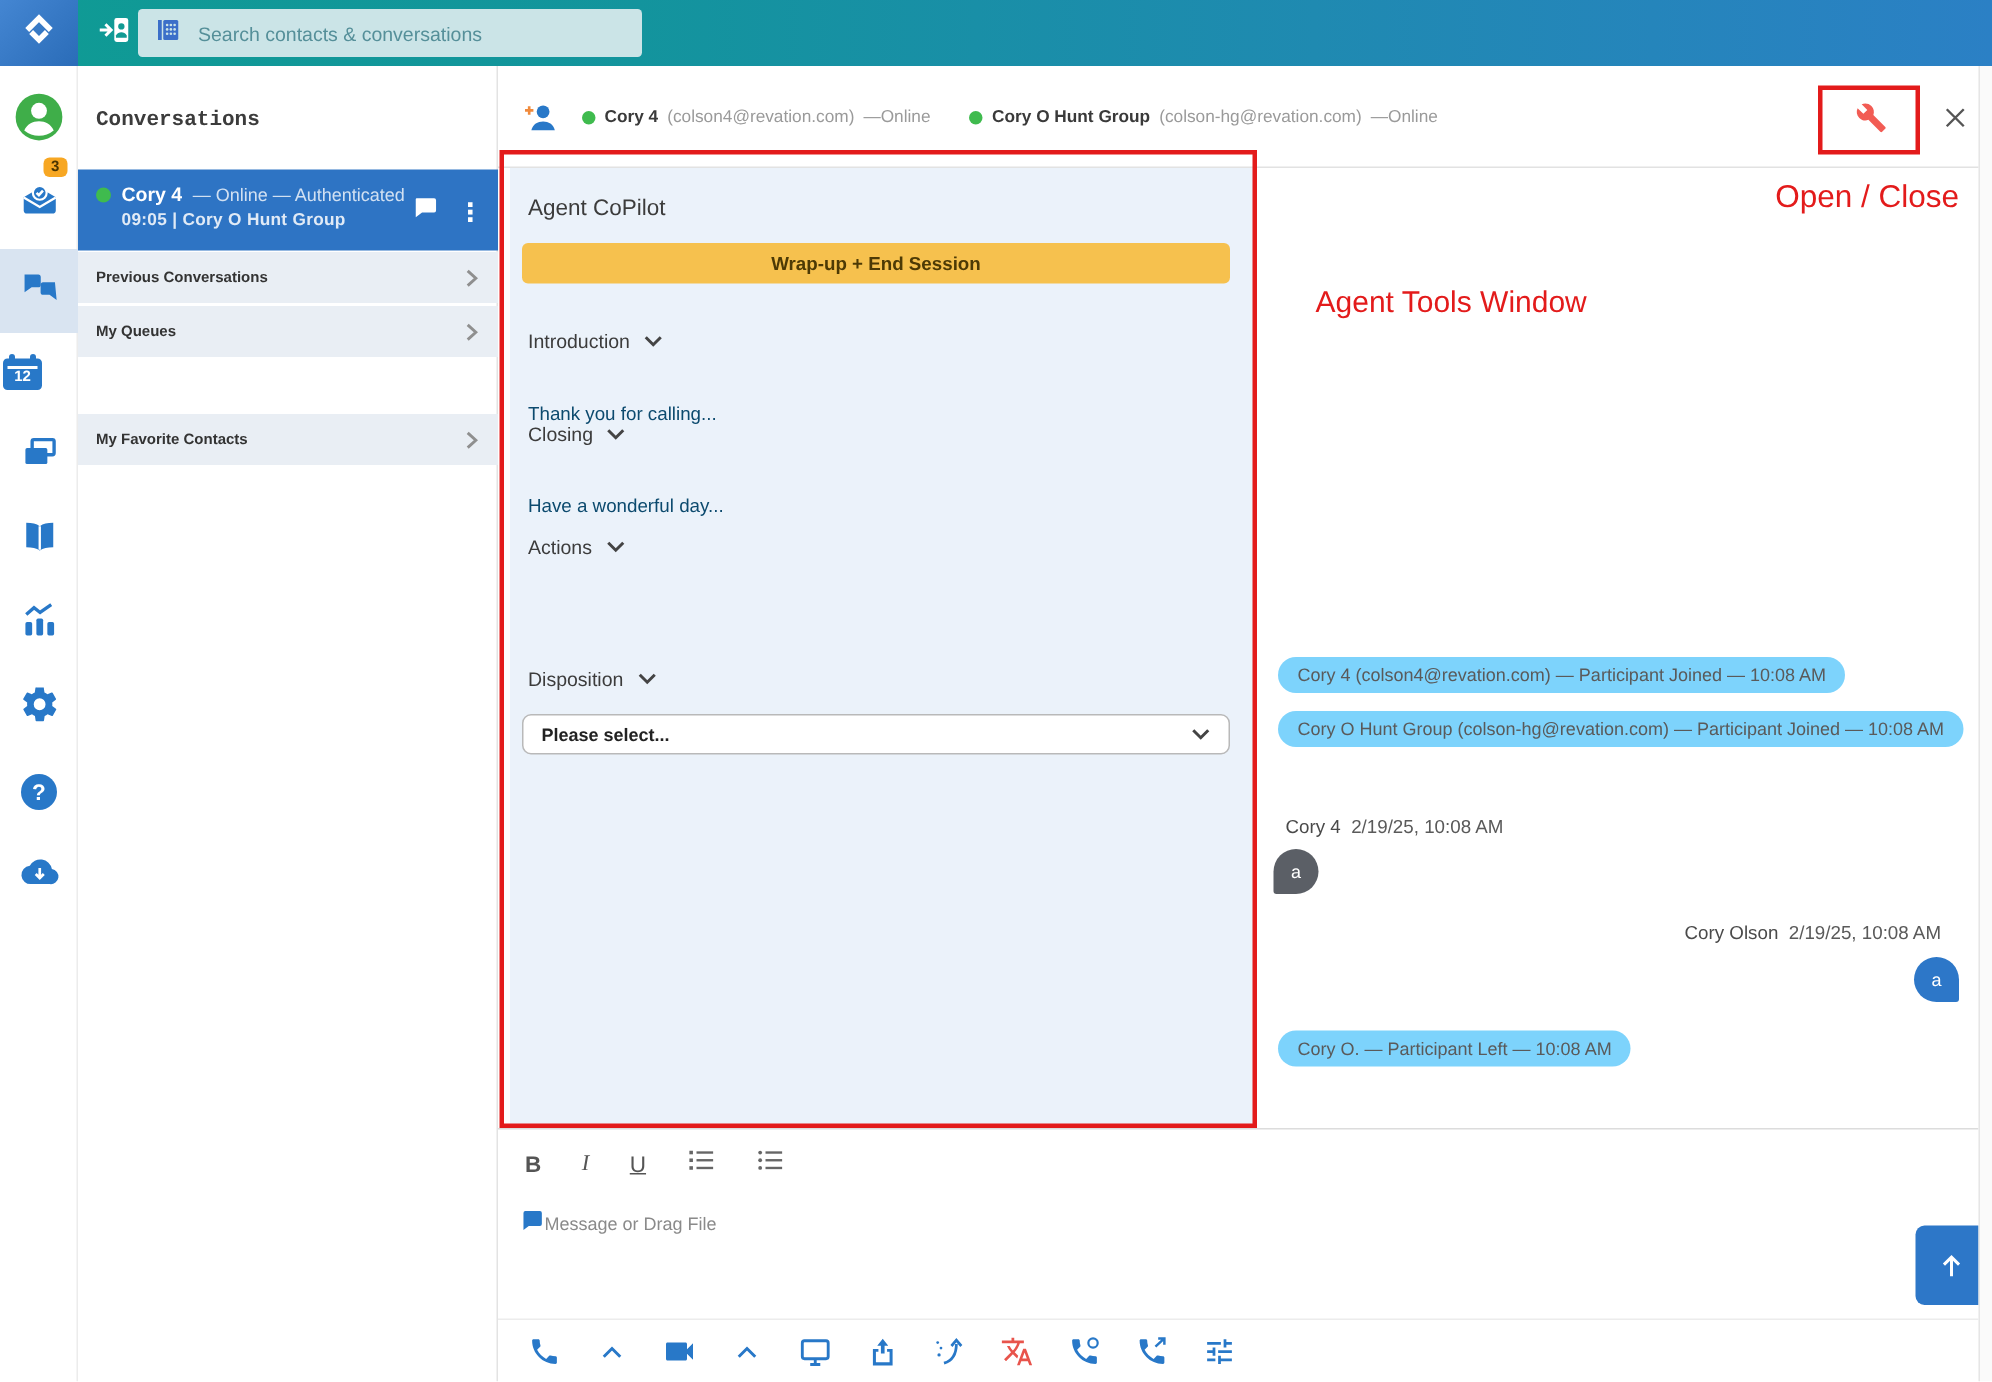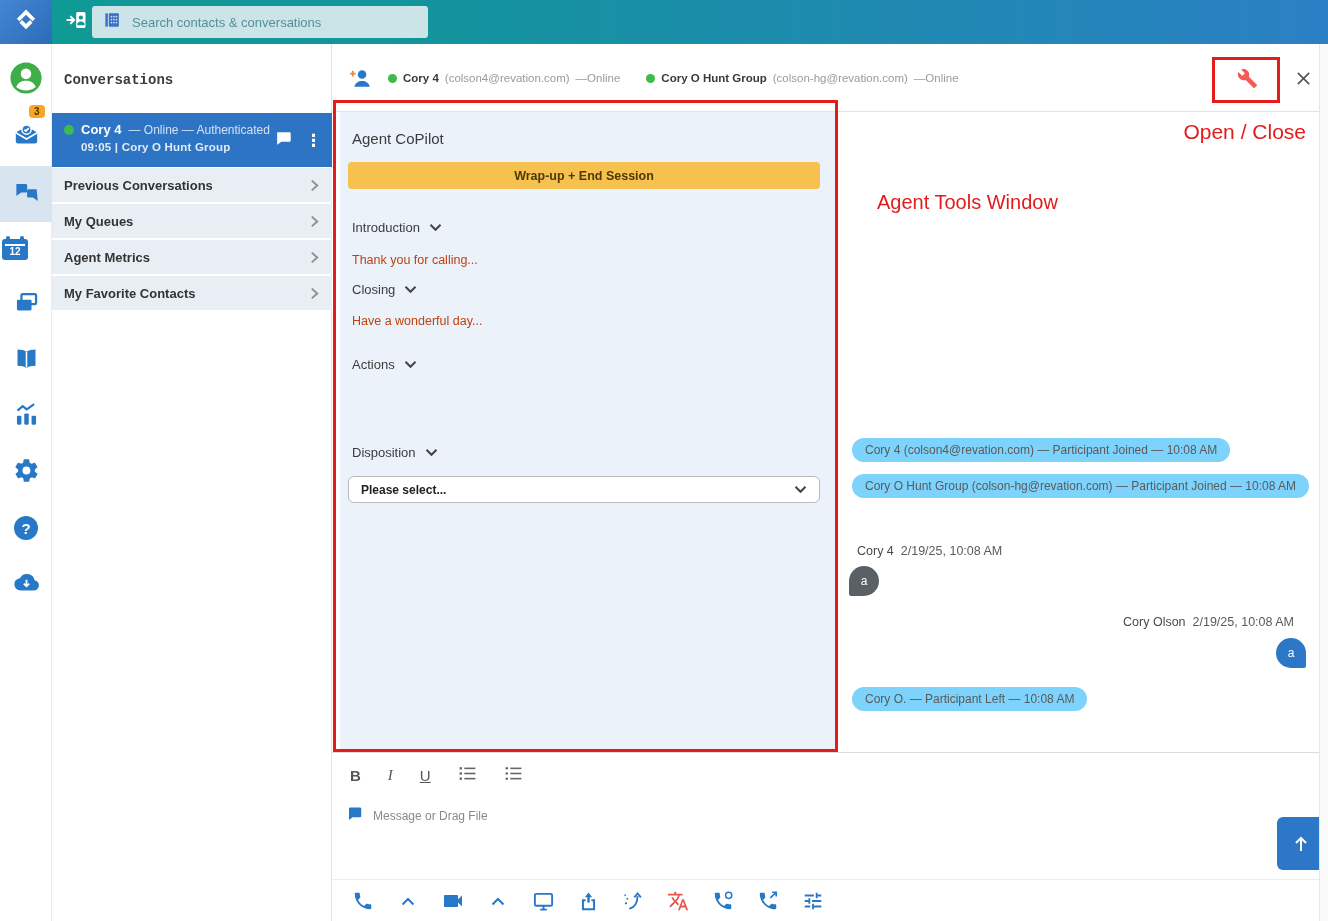--- a/index.html
+++ b/index.html
@@ -51,21 +51,21 @@
   .ca-row1 { display:flex; align-items:center; gap:7px; font-size:12.5px; }
   .ca-dot { width:10px; height:10px; border-radius:50%; background:#3fbb4e; flex:0 0 auto; }
   .ca-name { font-weight:bold; font-size:13px; }
   .ca-status { color:rgba(255,255,255,.78); font-size:12px; }
   .ca-row2 { margin:4px 0 0 17px; font-size:11.5px; font-weight:bold; color:rgba(255,255,255,.85);
              letter-spacing:.2px; }
   .ca-icons { position:absolute; right:10px; top:16px; display:flex; align-items:center; gap:12px; }
   .kebab { color:#fff; font-size:17px; font-weight:bold; line-height:1; letter-spacing:0; }
   .conv-section { position:absolute; left:0; width:280px; height:34px; background:#e9eef4;
                   display:flex; align-items:center; justify-content:space-between; padding:0 12px; }
-  .conv-section .lbl { font-size:13px; font-weight:bold; color:#333;text-align:right; }
+  .conv-section .lbl { font-size:10px; font-weight:bold; color:#333;text-align:right; }
   .sect-0 { top:124px; } .sect-1 { top:160px; } .sect-2 { top:196px; } .sect-3 { top:232px; }
 
   
   .chat-header { position:absolute; left:332px; top:44px; right:0; height:68px; background:#fff;
                  border-bottom:1px solid #e2e2e2; z-index:3; }
   .participants { position:absolute; left:56px; top:0; height:68px; display:flex; align-items:center;
                   gap:26px; }
   .participant { display:flex; align-items:center; gap:6px; font-size:11.5px; }
   .p-dot { width:9px; height:9px; border-radius:50%; background:#3fbb4e; }
   .p-name { font-weight:bold; color:#3a3a3a; }
@@ -78,21 +78,21 @@
   .chat-area { position:absolute; left:332px; top:112px; right:9px; height:640px; background:#fff; }
   .copilot { position:absolute; left:8px; top:0; width:496px; height:640px; background:#ebf2fa; }
   .cp-title { position:absolute; left:12px; top:18px; font-size:15px; color:#3c3c3c; }
   .btn { position:absolute; left:8px; width:472px; border-radius:4px; text-align:center;
          font-weight:bold; font-size:12.5px; display:flex; align-items:center; justify-content:center;
          cursor:pointer; }
   .btn-wrapup { top:50px; height:27px; background:#f6c14e; color:#4d3a05; }
   .btn-drop { top:275px; height:28px; background:#2d77c8; color:#fff; }
   .cp-section { position:absolute; left:12px; display:flex; align-items:center; gap:9px;
                 font-size:13px; color:#3c3c3c; }
-  .cp-muted { position:absolute; left:12px; font-size:12.5px; color:#c2410c; }
+  .cp-muted { position:absolute; left:12px; font-size:12.5px; color:#0c4a6e;margin-top:16px; }
   .sec-intro { top:108px; } .txt-intro { top:141px; }
   .sec-closing { top:170px; } .txt-closing { top:202px; }
   .sec-actions { top:245px; }
   .sec-dispo { top:333px; }
   .cp-select { position:absolute; left:8px; top:364px; width:472px; height:27px; background:#fff;
                border:1px solid #b9b9b9; border-radius:6px; display:flex; align-items:center;
                justify-content:space-between; padding:0 12px; font-size:12px; font-weight:bold;
                color:#222; cursor:pointer; }
 
   
@@ -108,21 +108,21 @@
   .bubble-left { left:517px; top:454px; background:#5b5f66; border-radius:15px 15px 15px 2px; }
   .bubble-right { right:13px; top:526px; background:#2d77c8; border-radius:15px 15px 2px 15px; }
 
   
   .composer { position:absolute; left:332px; top:752px; right:9px; bottom:0; background:#fff;
               border-top:1px solid #dcdcdc; }
   .fmt-row { position:absolute; left:18px; top:12px; display:flex; align-items:center; gap:27px; }
   .fmt-b { font-weight:bold; font-size:15px; color:#555; }
   .fmt-i { font-style:italic; font-size:15px; color:#555; font-family:"Liberation Serif",serif; }
   .fmt-u { text-decoration:underline; font-size:15px; color:#555; }
-  .msg-row { position:absolute; left:14px; top:52px; display:flex; align-items:center; gap:10px; }
+  .msg-row { position:absolute; left:14px; top:52px; display:flex; align-items:center; }
   .msg-placeholder { font-size:12px; color:#8a8a8a; }
   .tool-row { position:absolute; left:0; right:0; top:126px; height:43px; border-top:1px solid #ececec;
               display:flex; align-items:center; gap:19px; padding-left:18px; }
   .tool { width:26px; display:flex; align-items:center; justify-content:center; cursor:pointer; }
   .up-btn { position:absolute; left:945px; top:64px; width:48px; height:53px; background:#2d77c8;
             border-radius:6px; display:flex; align-items:center; justify-content:center; cursor:pointer; }
 
   
   .scroll-track { position:absolute; right:0; top:44px; width:9px; bottom:0; background:#fafafa;
                   border-left:1px solid #e6e6e6; z-index:6; }
@@ -298,26 +298,20 @@
     <svg width="11" height="13" viewBox="0 0 10 12">
         <path class="chev-right" d="M2.5 1.5 L7.5 6 L2.5 10.5"></path>
       </svg>
   </div>
   <div class="conv-section sect-1">
     <span class="lbl">My Queues</span>
     <svg width="11" height="13" viewBox="0 0 10 12">
         <path class="chev-right" d="M2.5 1.5 L7.5 6 L2.5 10.5"></path>
       </svg>
   </div>
-  <div class="conv-section sect-2">
-    <span class="lbl">Agent Metrics</span>
-    <svg width="11" height="13" viewBox="0 0 10 12">
-        <path class="chev-right" d="M2.5 1.5 L7.5 6 L2.5 10.5"></path>
-      </svg>
-  </div>
   <div class="conv-section sect-3">
     <span class="lbl">My Favorite Contacts</span>
     <svg width="11" height="13" viewBox="0 0 10 12">
         <path class="chev-right" d="M2.5 1.5 L7.5 6 L2.5 10.5"></path>
       </svg>
   </div>
 </div>
 
 <div class="chat-header">
   <span class="addperson">

